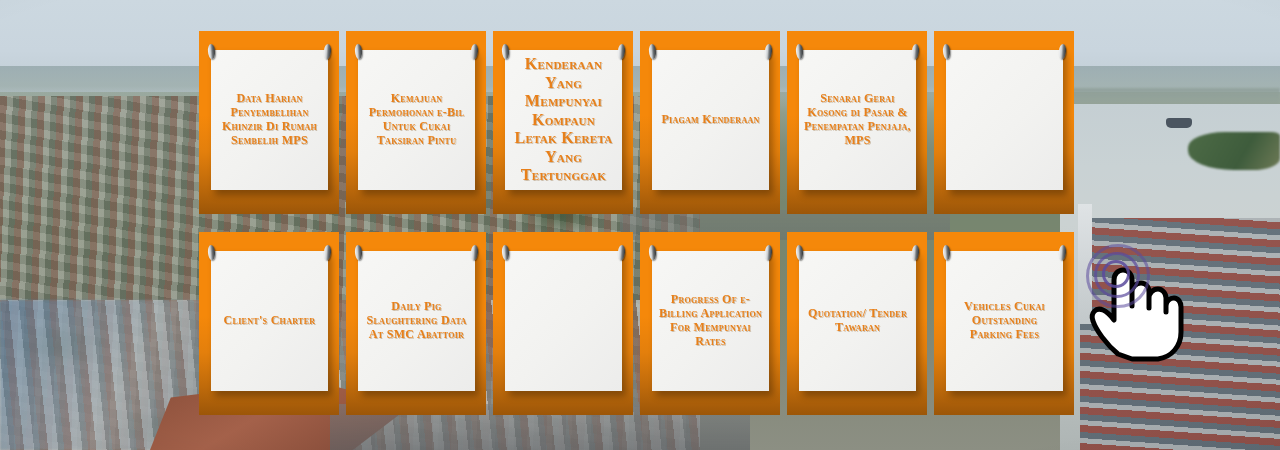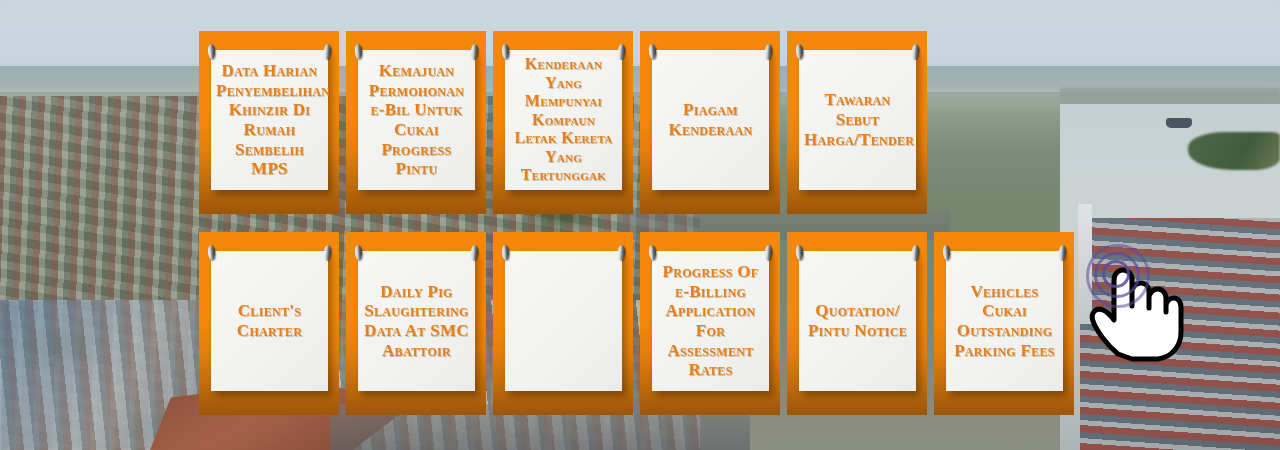--- a/index.html
+++ b/index.html
@@ -189,21 +189,21 @@
     box-shadow: 1px 1px 1.5px rgba(0,0,0,.45);
     transform: rotate(-4deg);
   }
   .pin-l { left: -3px; }
   .pin-r { right: -3px; transform: rotate(4deg); }
 
   .card-title {
     font-family: "Liberation Serif", "DejaVu Serif", serif;
     font-variant: small-caps;
     font-weight: 700;
-    font-size: 17px;
+    font-size: 12px;
     line-height: 1.16;
     letter-spacing: .3px;
     color: #e8801a;
     text-align: center;
     text-shadow: 1px 1px 0 rgba(120,70,10,.30);
     width: 100%;
   }
   .t-sm { font-size: 16px; }
 
   
@@ -255,42 +255,48 @@
         <div class="card">
           <span class="pin pin-l"></span>
           <span class="pin pin-r"></span>
           <div class="card-title">Data Harian Penyembelihan Khinzir Di Rumah Sembelih MPS</div>
         </div>
       </div>
       <div class="tile">
         <div class="card">
           <span class="pin pin-l"></span>
           <span class="pin pin-r"></span>
-          <div class="card-title">Kemajuan Permohonan e-Bil Untuk Cukai Progress Pintu</div>
+          <div class="card-title">Kemajuan Permohonan e-Bil Untuk Cukai Taksiran Pintu</div>
         </div>
       </div>
       <div class="tile">
         <div class="card">
           <span class="pin pin-l"></span>
           <span class="pin pin-r"></span>
           <div class="card-title t-sm">Kenderaan Yang Mempunyai Kompaun Letak Kereta Yang Tertunggak</div>
         </div>
       </div>
       <div class="tile">
         <div class="card">
           <span class="pin pin-l"></span>
           <span class="pin pin-r"></span>
           <div class="card-title">Piagam Kenderaan</div>
         </div>
       </div>
       <div class="tile">
         <div class="card">
           <span class="pin pin-l"></span>
           <span class="pin pin-r"></span>
-          <div class="card-title">Tawaran Sebut Harga/Tender</div>
+          <div class="card-title">Senarai Gerai Kosong di Pasar &amp; Penempatan Penjaja, MPS</div>
+        </div>
+      </div>
+      <div class="tile">
+        <div class="card">
+          <span class="pin pin-l"></span>
+          <span class="pin pin-r"></span>
         </div>
       </div>
     </div>
 
     <div class="row row-2">
       <div class="tile">
         <div class="card">
           <span class="pin pin-l"></span>
           <span class="pin pin-r"></span>
           <div class="card-title">Client's Charter</div>
@@ -306,28 +312,28 @@
       <div class="tile">
         <div class="card">
           <span class="pin pin-l"></span>
           <span class="pin pin-r"></span>
         </div>
       </div>
       <div class="tile">
         <div class="card">
           <span class="pin pin-l"></span>
           <span class="pin pin-r"></span>
-          <div class="card-title">Progress Of e-Billing Application For Assessment Rates</div>
-        </div>
-      </div>
-      <div class="tile">
-        <div class="card">
-          <span class="pin pin-l"></span>
-          <span class="pin pin-r"></span>
-          <div class="card-title">Quotation/ Pintu Notice</div>
+          <div class="card-title">Progress Of e-Billing Application For Mempunyai Rates</div>
+        </div>
+      </div>
+      <div class="tile">
+        <div class="card">
+          <span class="pin pin-l"></span>
+          <span class="pin pin-r"></span>
+          <div class="card-title">Quotation/ Tender Tawaran</div>
         </div>
       </div>
       <div class="tile">
         <div class="card">
           <span class="pin pin-l"></span>
           <span class="pin pin-r"></span>
           <div class="card-title">Vehicles Cukai Outstanding Parking Fees</div>
         </div>
       </div>
     </div>

